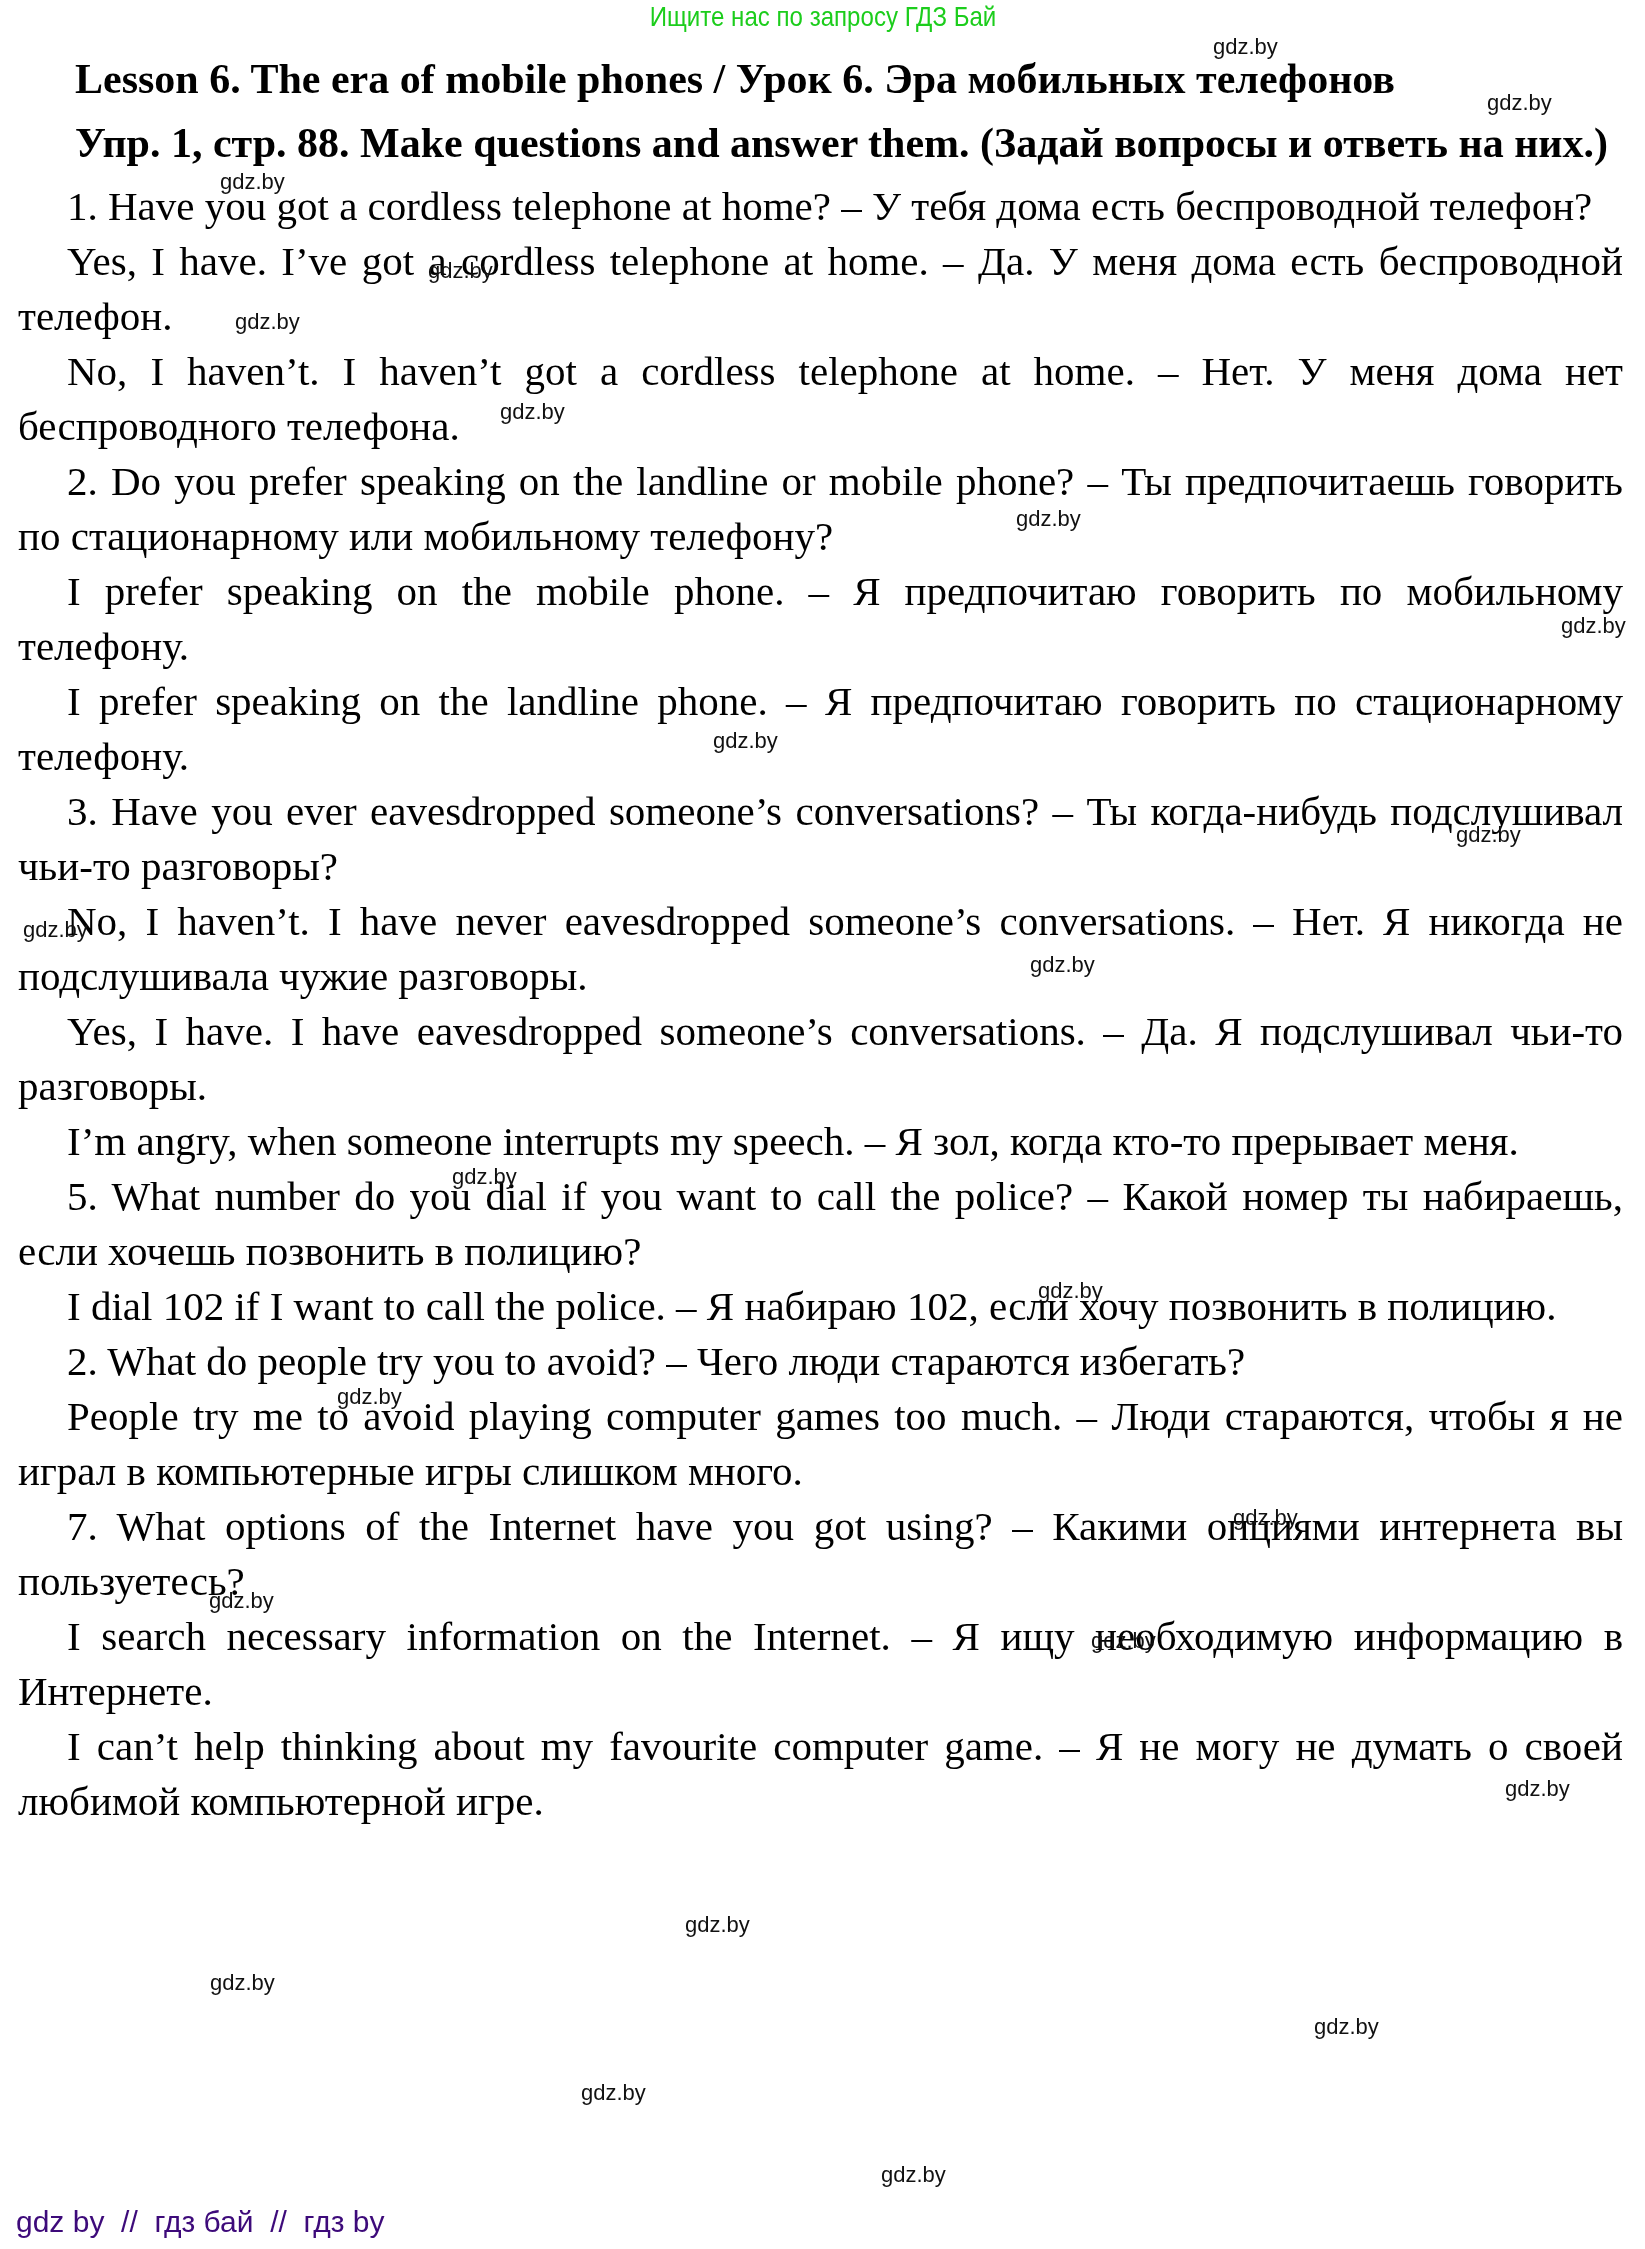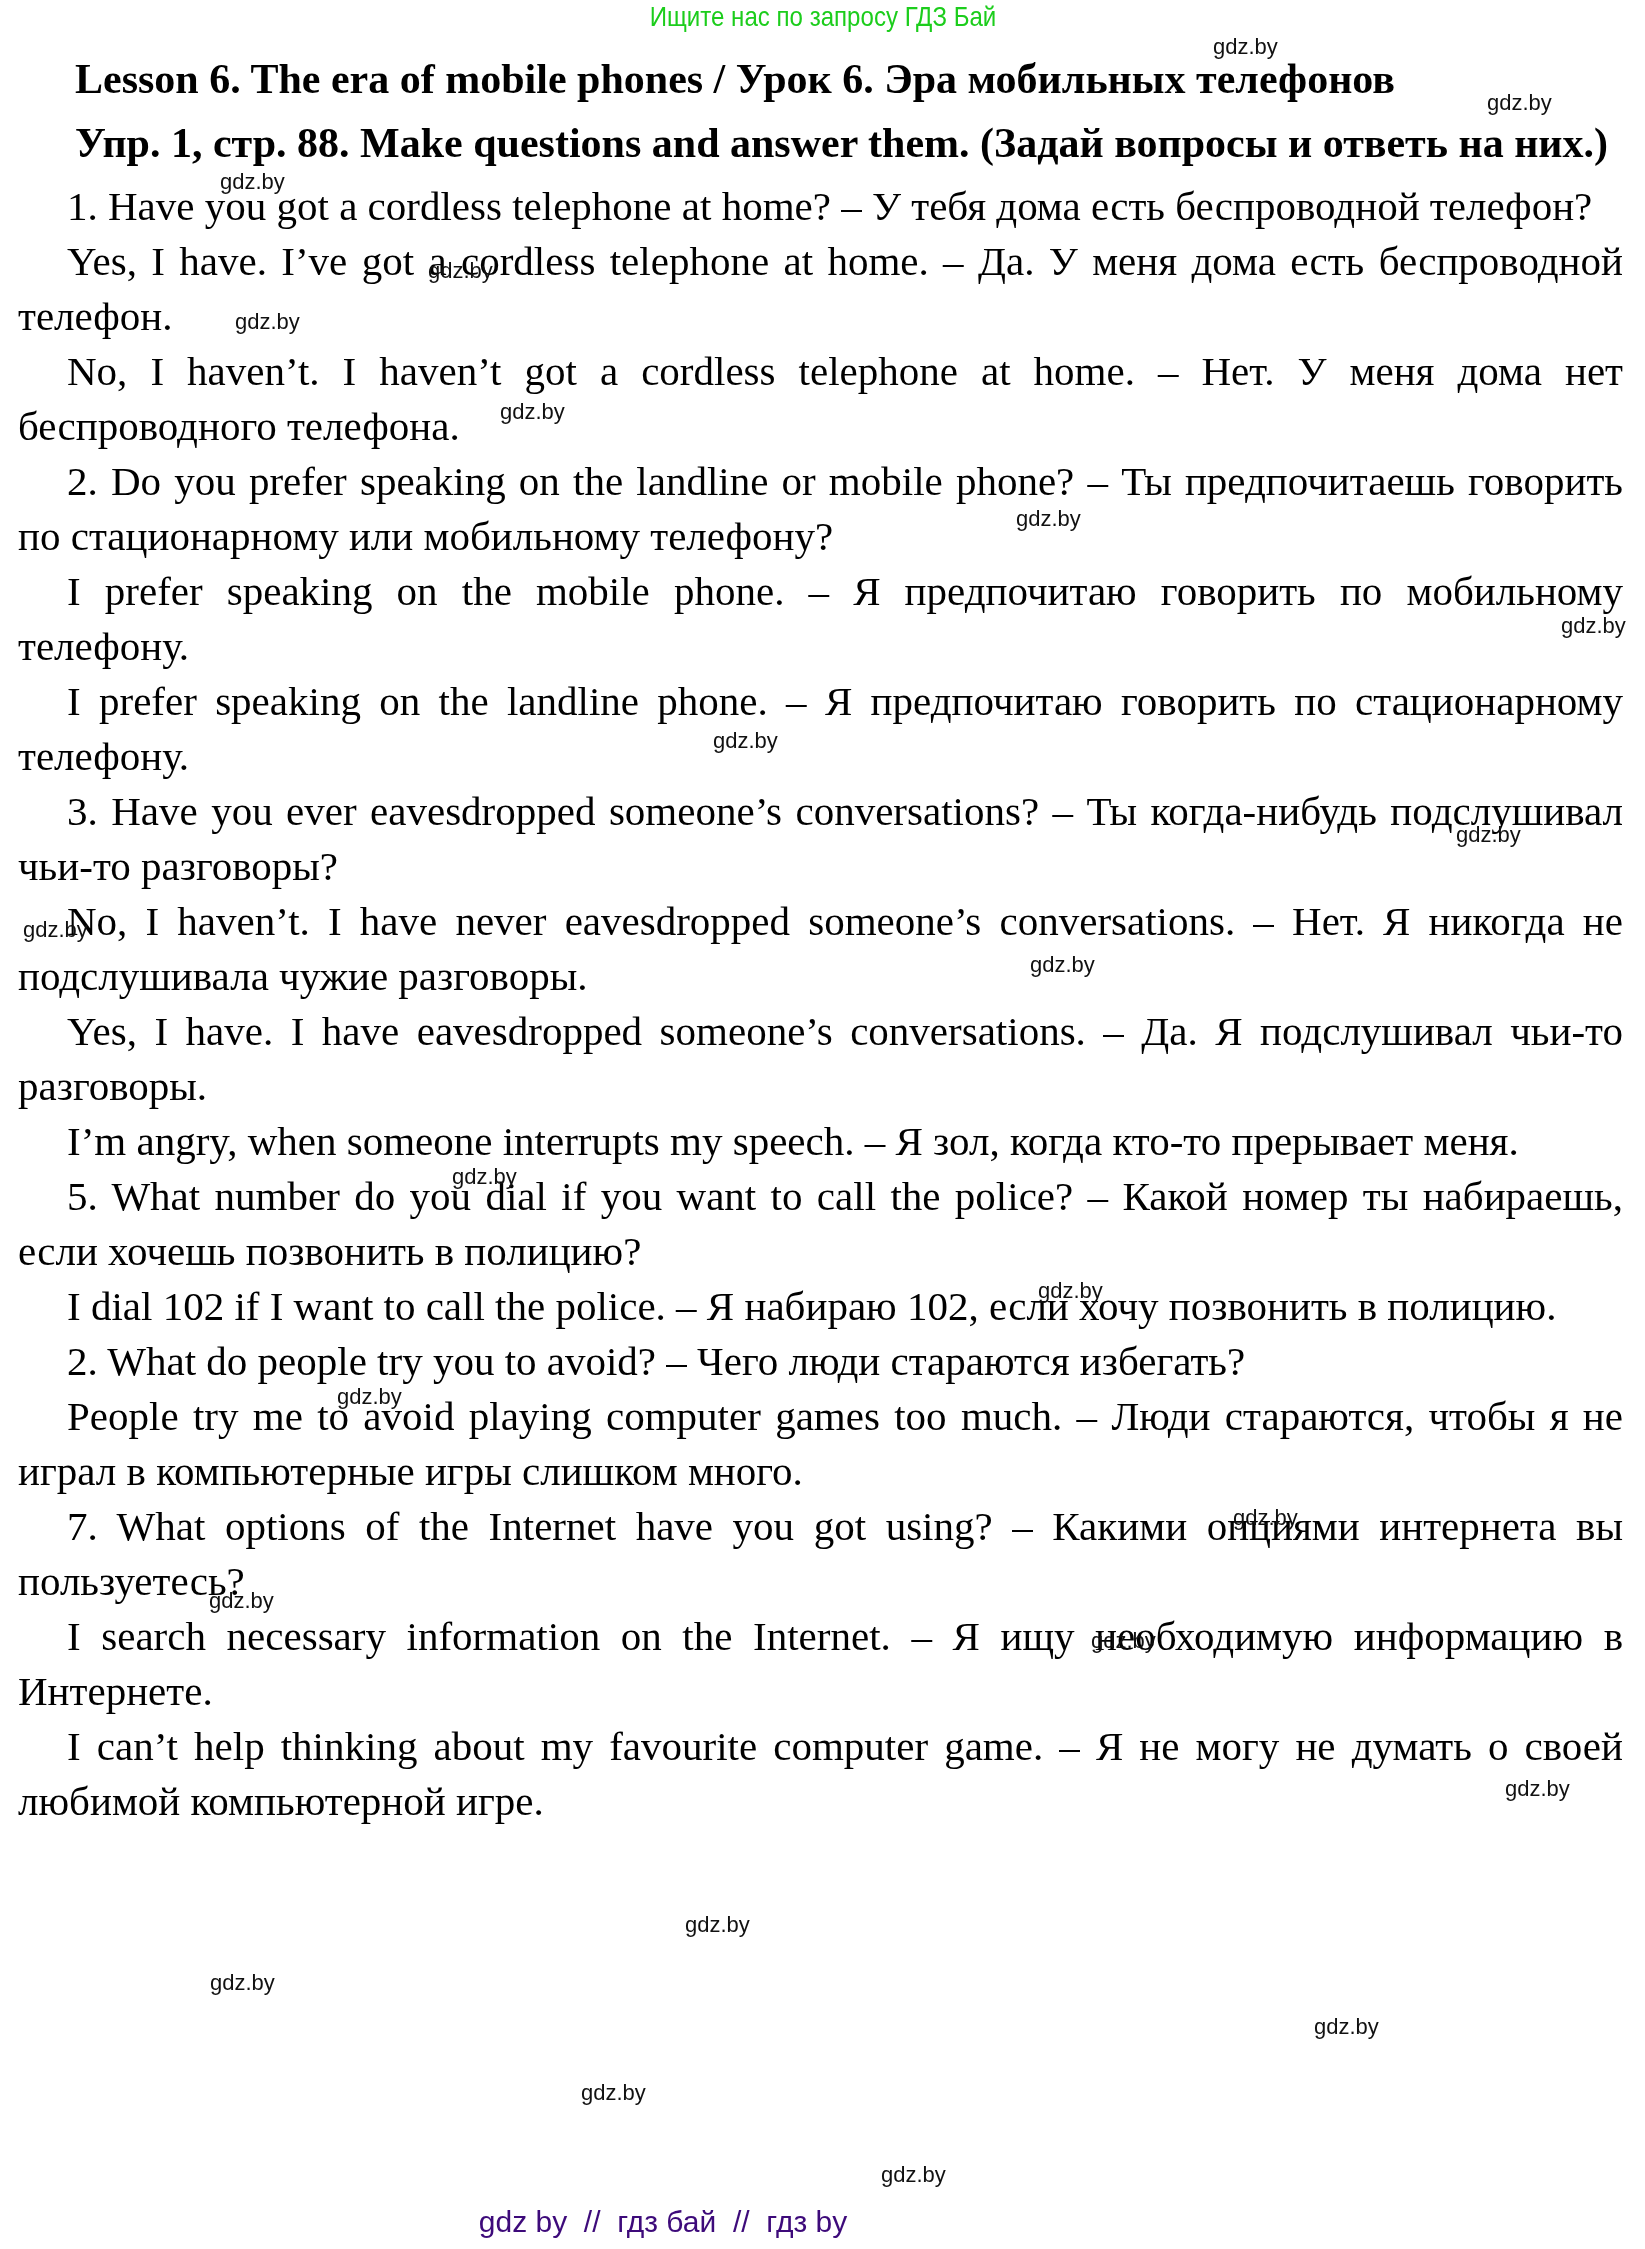--- a/index.html
+++ b/index.html
@@ -22,22 +22,22 @@
   .title.last { text-align-last: left; }
   .para {
     font-size: 41px; line-height: 55px; margin: 0;
     text-indent: 49px; text-align: justify; text-align-last: left;
   }
   .wm {
     position: absolute; font-family: "Liberation Sans", sans-serif;
     font-size: 22px; color: #111; line-height: 1;
   }
   .ftr {
-    position: absolute; left: 4px; top: 2201px; width: 1318px; height: 41px;
-    text-align: center; font-family: "Liberation Sans", sans-serif;
+    position: absolute; left: 16px; top: 2201px; width: 1318px; height: 41px;
+    text-align: left; font-family: "Liberation Sans", sans-serif;
     font-size: 30px; line-height: 41px; color: #3d0a7a;
     white-space: pre;
   }
 </style>
 </head>
 <body>
 
 <div class="hdr">Ищите нас по запросу ГДЗ Бай</div>
 
 <div class="doc">

